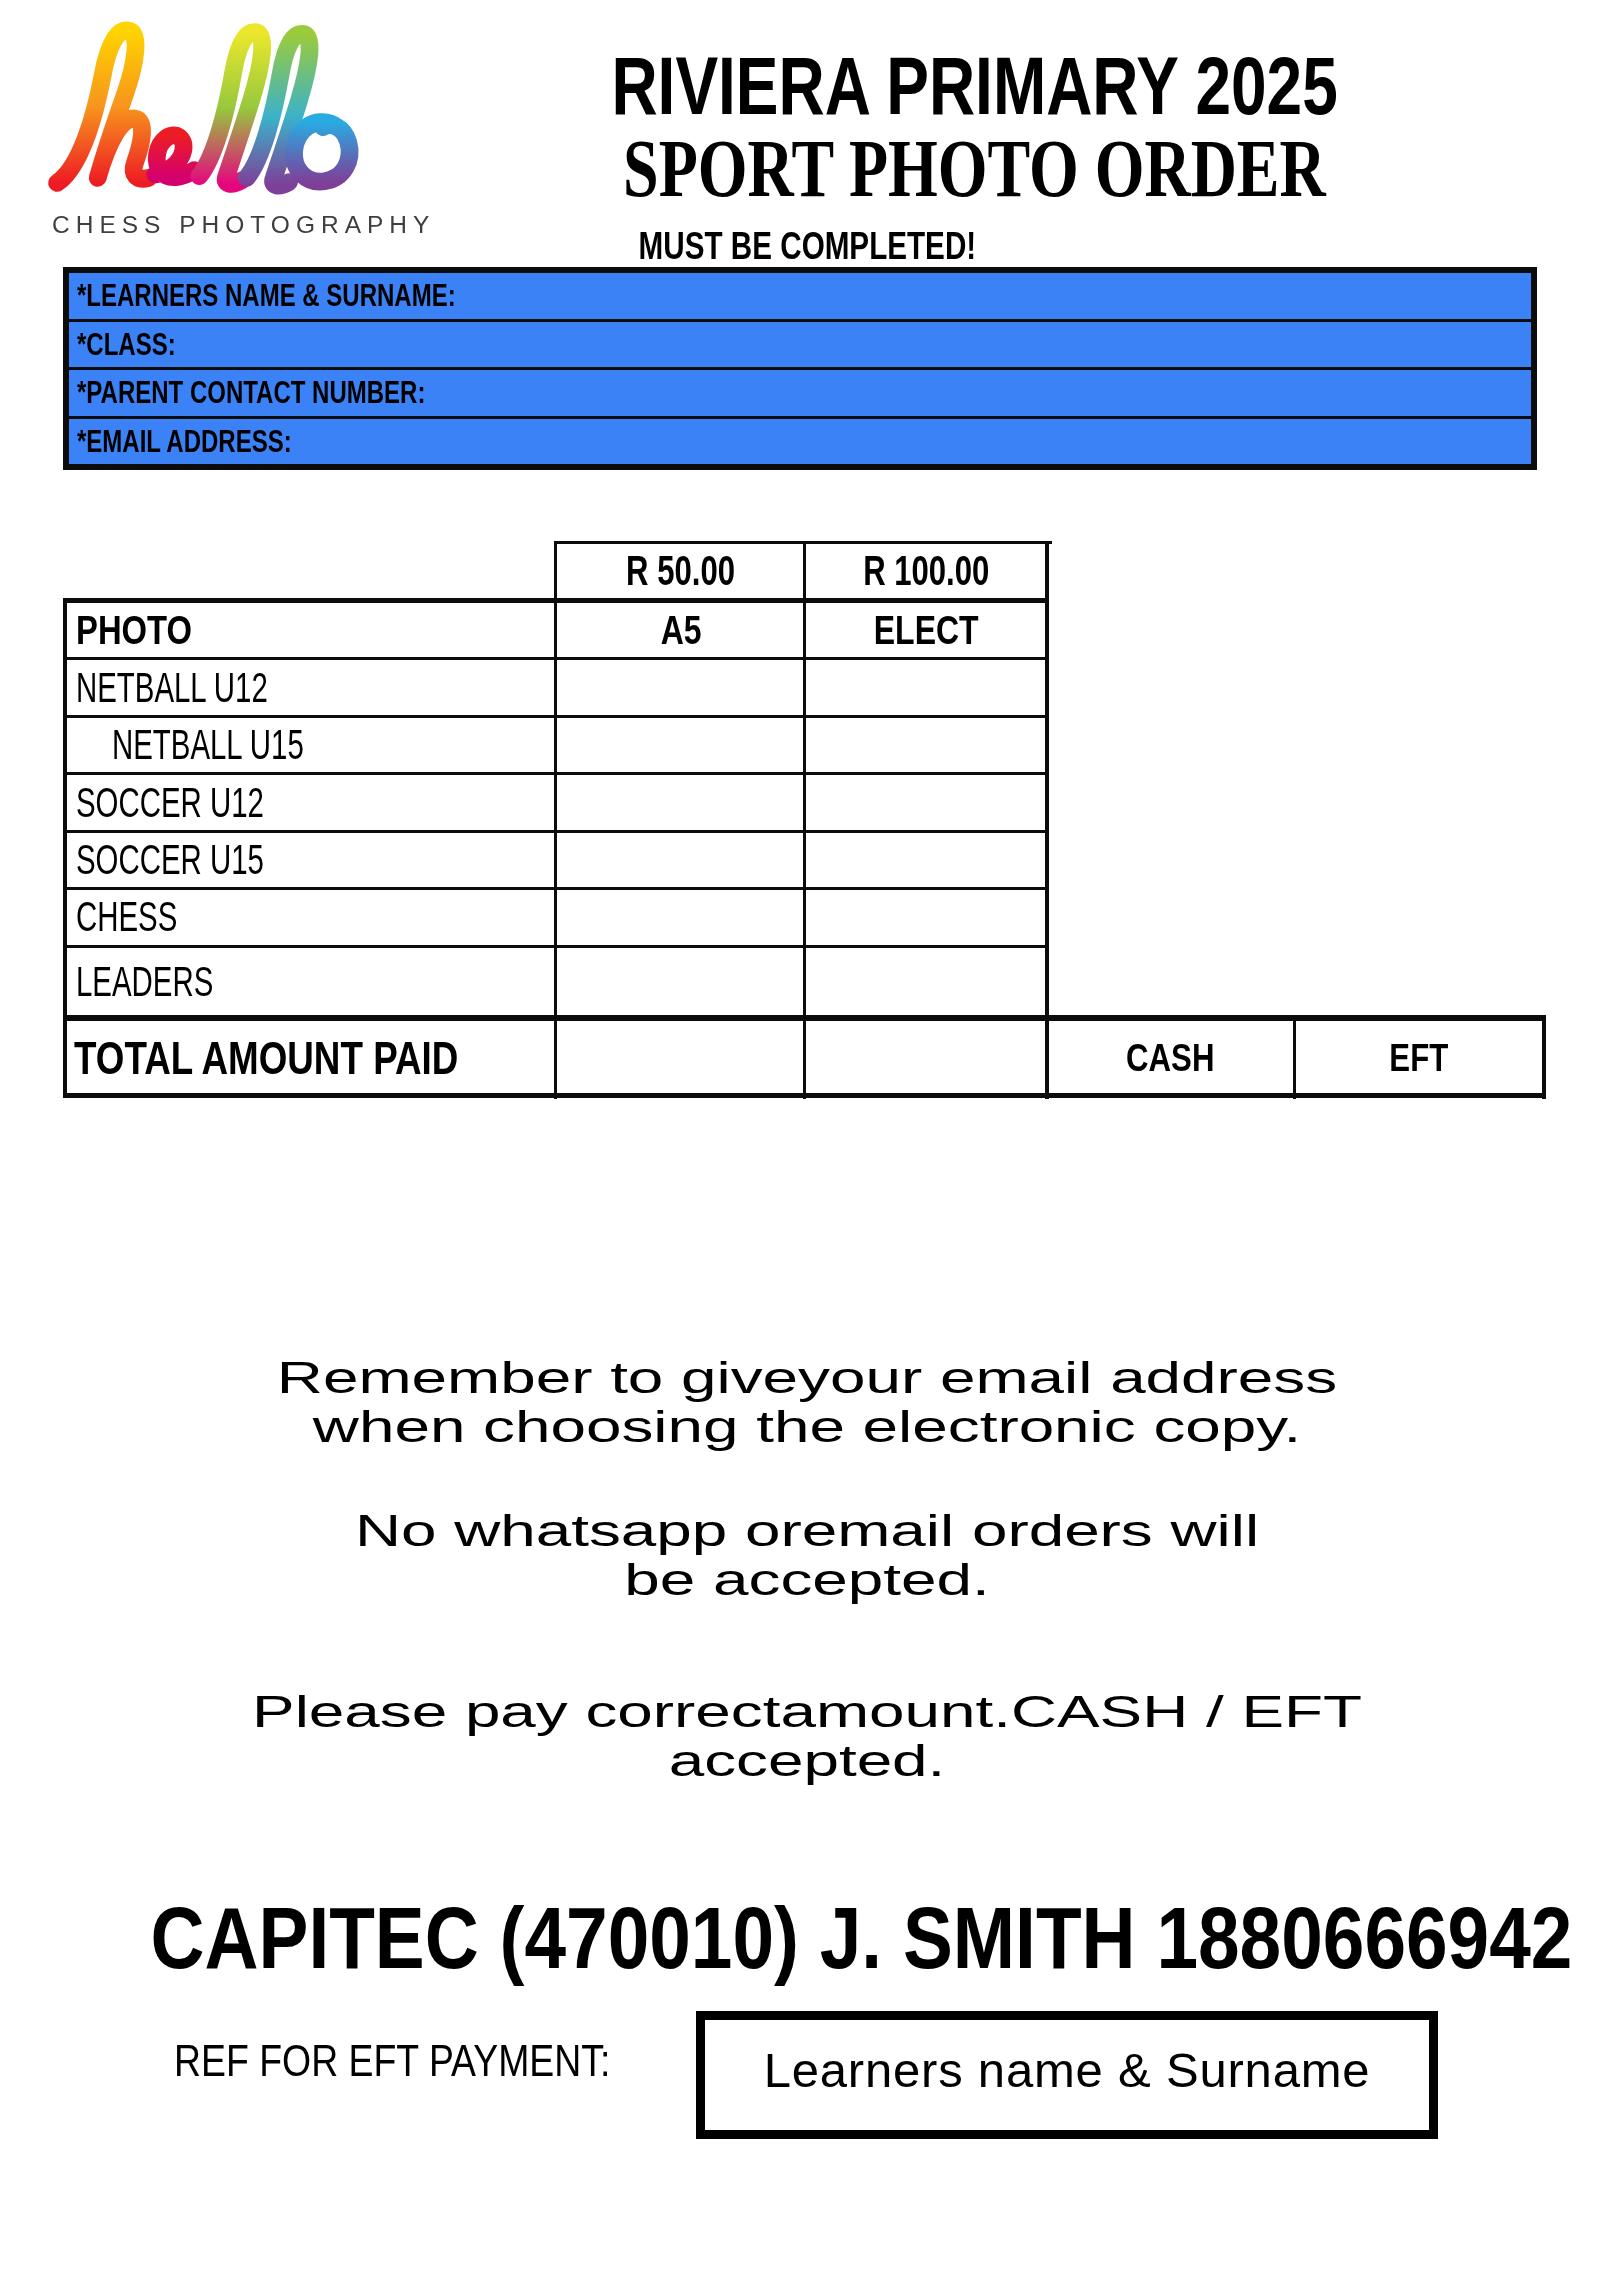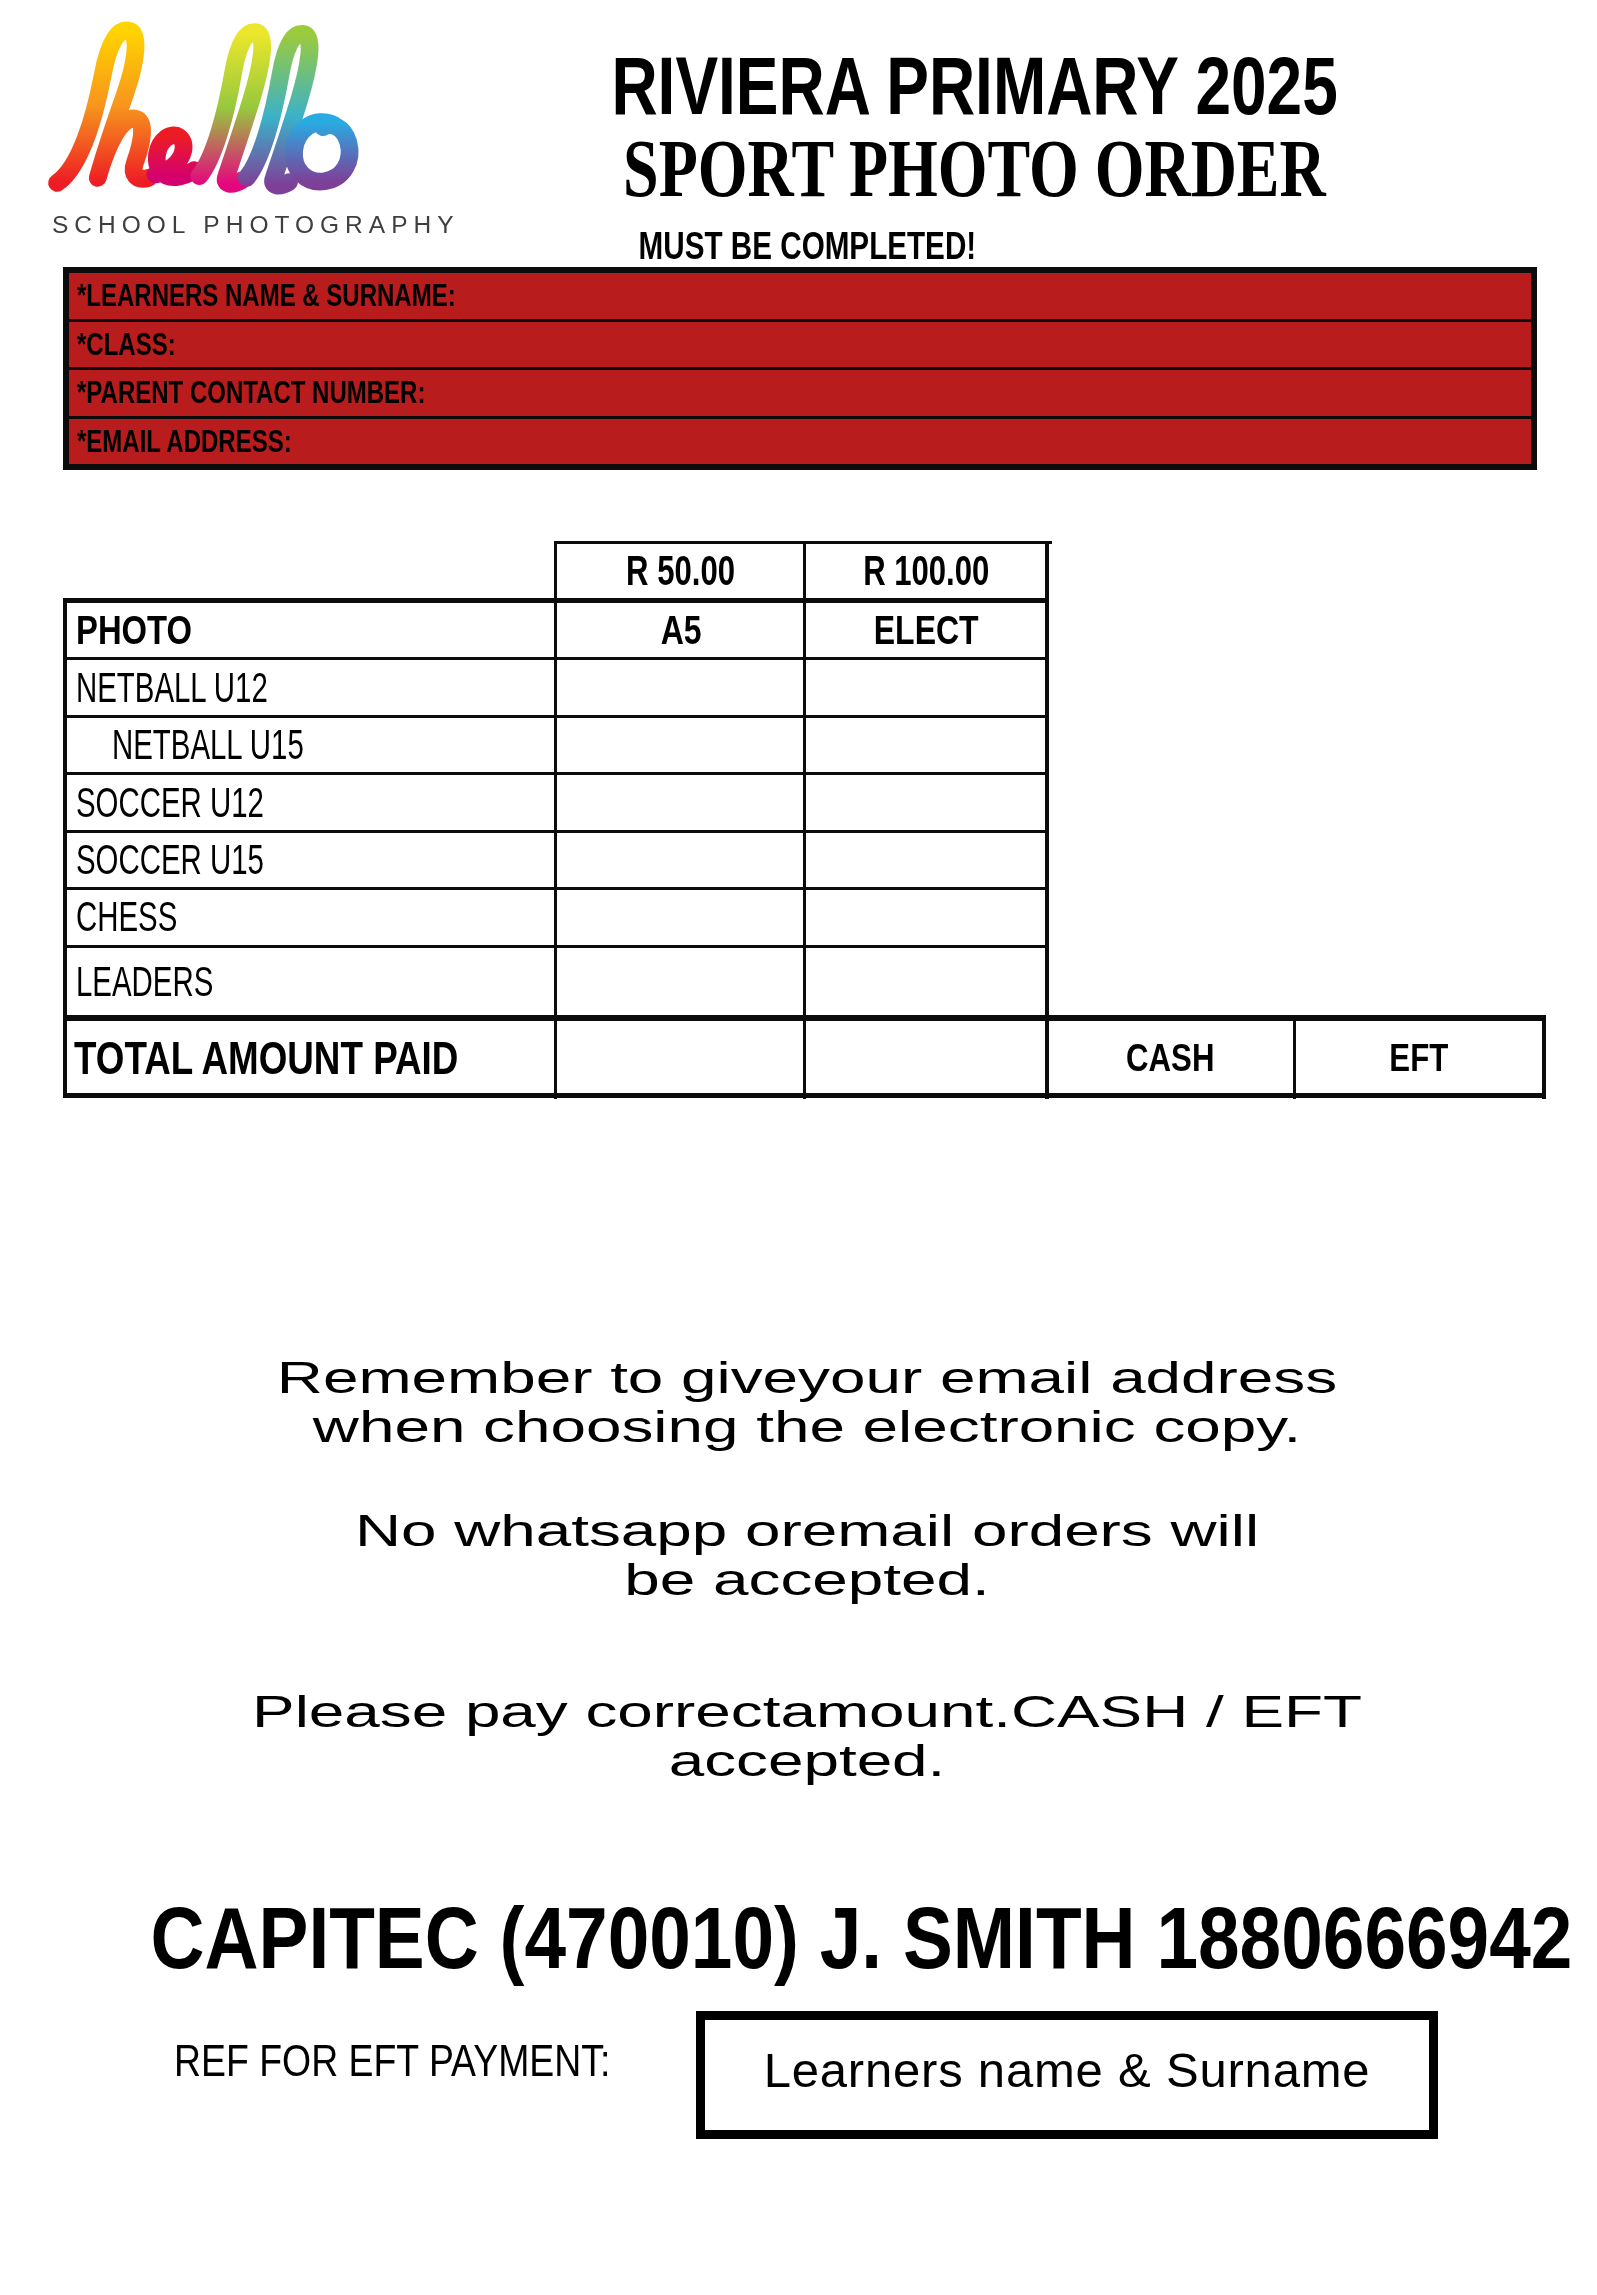--- a/index.html
+++ b/index.html
@@ -15,21 +15,21 @@
   }
   
   .title-wrap{position:absolute;left:355px;width:1239px;text-align:center;}
   .title-line{font-size:82px;font-weight:700;letter-spacing:0;display:inline-block;
     transform:scaleX(.78);transform-origin:center;white-space:nowrap;}
   #must{position:absolute;left:355px;width:904px;text-align:center;}
   #must span{display:inline-block;font-size:38px;font-weight:700;transform:scaleX(.78);white-space:nowrap;}
   
   #details{
     position:absolute;left:63px;top:267px;width:1474px;height:203px;
-    border:6px solid #0c0c0c;box-sizing:border-box;display:flex;flex-direction:column;background:#b91c1c;
+    border:6px solid #0c0c0c;box-sizing:border-box;display:flex;flex-direction:column;background:#3b82f6;
   }
   .d-row{flex:1;position:relative;}
   .d-row + .d-row{border-top:3.4px solid #0c0c0c;}
   .d-label{
     position:absolute;left:8.4px;top:4.2px;font-size:32px;font-weight:700;
     transform:scaleX(.75);transform-origin:left top;white-space:nowrap;
   }
   
   .hline,.vline{position:absolute;background:#0c0c0c;}
   
@@ -92,21 +92,21 @@
       </linearGradient>
     </defs>
     <g fill="none" stroke-linecap="round" stroke-linejoin="round" stroke-width="21">
       <path stroke="url(#g-h)" d="M 18,196 C 45,178 62,120 72,68 C 78,36 88,14 102,16 C 116,18 112,52 98,92 C 86,126 74,162 66,190 C 78,148 94,118 110,120 C 124,122 118,150 110,172 C 105,186 112,194 126,190"></path>
       <path stroke="url(#g-e)" d="M 134,186 C 150,183 164,172 167,158 C 170,143 158,135 147,143 C 135,152 132,172 141,183 C 150,193 166,190 180,181"></path>
       <path stroke="url(#g-l1)" d="M 186,188 C 204,166 218,112 226,66 C 231,36 240,16 253,18 C 266,21 260,56 248,96 C 237,132 226,164 218,188 C 214,198 224,200 236,193"></path>
       <path stroke="url(#g-l2)" d="M 242,190 C 260,168 274,114 282,68 C 287,38 296,18 309,20 C 322,23 316,58 304,98 C 293,134 282,166 274,190 C 270,200 280,202 292,195"></path>
       <path stroke="url(#g-o)" d="M 346,128 C 322,116 300,134 298,158 C 296,180 312,197 334,194 C 356,191 368,170 362,148 C 357,130 342,124 332,130"></path>
     </g>
   </svg>
-  <div id="logo-sub">SCHOOL PHOTOGRAPHY</div>
+  <div id="logo-sub">CHESS PHOTOGRAPHY</div>
 
   <div class="title-wrap" style="top:39px;">
     <span class="title-line">RIVIERA PRIMARY 2025</span>
   </div>
   <div class="title-wrap" style="top:122px;font-family:Liberation Serif, serif;">
     <span class="title-line">SPORT PHOTO ORDER</span>
   </div>
   <div id="must" style="top:225px;">
     <span>MUST BE COMPLETED!</span>
   </div>

